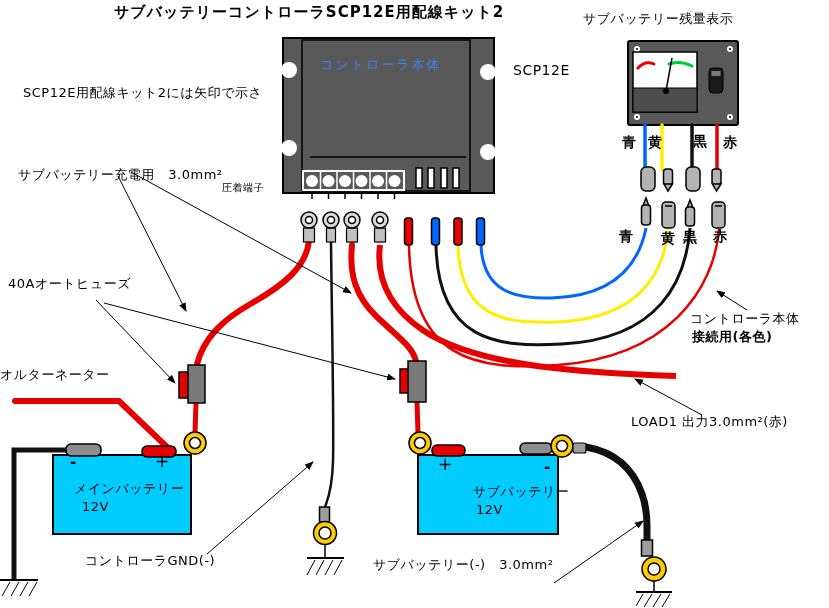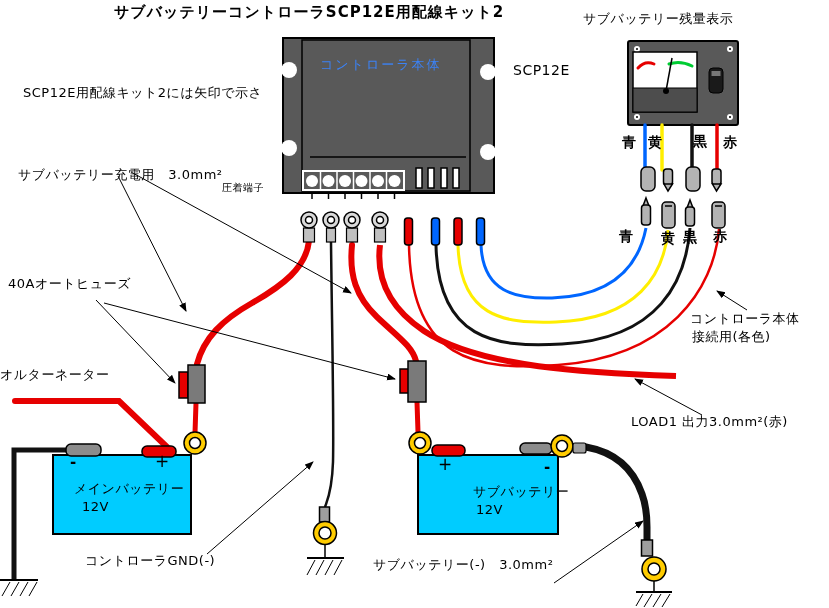--- a/index.html
+++ b/index.html
@@ -261,21 +261,21 @@
 <div class="colorlbl" style="left:648px;top:134px;">黄</div>
 <div class="colorlbl" style="left:693px;top:133px;">黒</div>
 <div class="colorlbl" style="left:723px;top:134px;">赤</div>
 
 <div class="colorlbl" style="left:619px;top:228px;">青</div>
 <div class="colorlbl" style="left:661px;top:230px;">黄</div>
 <div class="colorlbl" style="left:683px;top:229px;">黒</div>
 <div class="colorlbl" style="left:713px;top:228px;">赤</div>
 
 <div class="lbl" style="left:690px;top:311px;">コントローラ本体</div>
-<div class="lbl" style="left:692px;top:329px;">接続用(各色)</div>
+<div class="lbl" style="left:692px;top:329px;font-weight:bold;">接続用(各色)</div>
 <div class="lbl" style="left:631px;top:414px;">LOAD1 出力3.0mm²(赤)</div>
 
 <div class="sign" style="left:70px;top:453px;font-size:15px;">-</div>
 <div class="sign" style="left:155px;top:451px;font-size:17px;font-weight:normal;">+</div>
 <div class="lbl" style="left:74px;top:481px;">メインバッテリー</div>
 <div class="lbl" style="left:82px;top:499px;">12V</div>
 
 <div class="sign" style="left:438px;top:454px;font-size:17px;font-weight:normal;">+</div>
 <div class="sign" style="left:544px;top:458px;font-size:15px;">-</div>
 <div class="lbl" style="left:440px;top:484px;margin-left:33px;">サブバッテリー</div>

